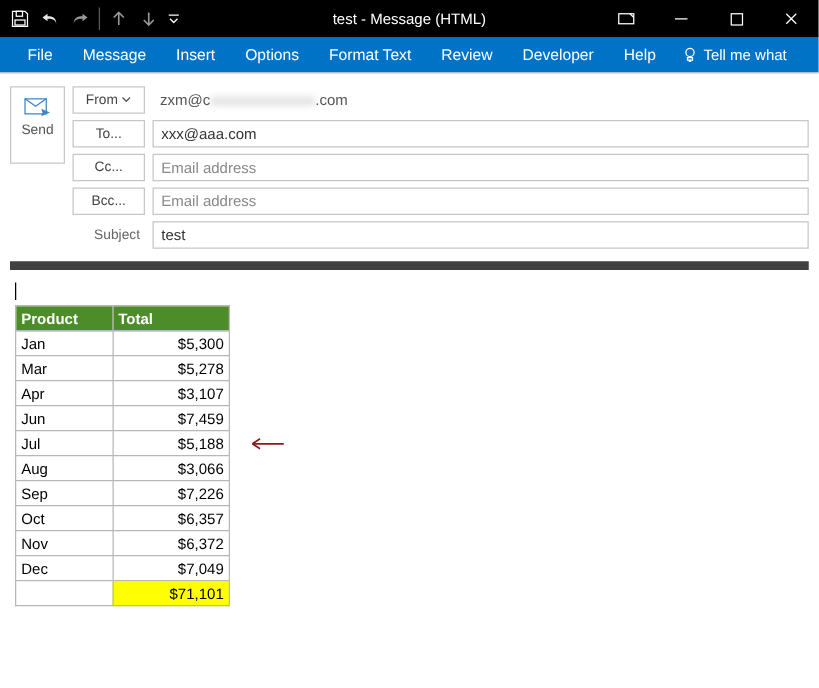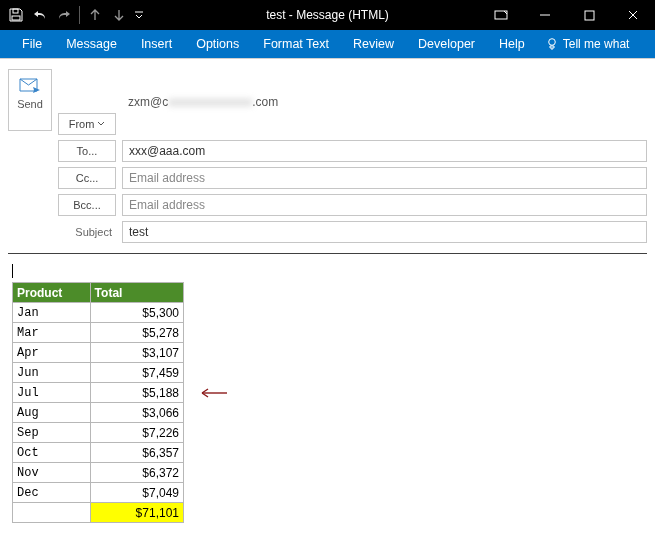--- a/index.html
+++ b/index.html
@@ -15,30 +15,30 @@
   .ribbon-tabs .tab { padding: 0 12px; display: flex; align-items: center; font-size: 12.5px; cursor: pointer; white-space: nowrap; }
   .ribbon-tabs .tell { display: flex; align-items: center; gap: 4px; padding-left: 8px; }
   .ribbon-body { height: 0; border-bottom: 1px solid #d0d0d0; }
   .compose { display: flex; padding: 10px 8px 6px 8px; gap: 6px; }
   .send-col { width: 44px; display: flex; flex-direction: column; align-items: center; border: 1px solid #c8c8c8; padding: 4px 0 6px 0; height: 62px; margin-top: 0; }
   .send-col .send-icon { margin: 2px 0 2px 0; }
   .send-col .send-label { font-size: 11px; color: #555; }
   .fields { flex: 1; display: grid; grid-template-columns: 58px 1fr; gap: 5px 6px; align-items: center; }
   .fld-btn { height: 22px; border: 1px solid #c6c6c6; background: #fff; display: flex; align-items: center; justify-content: center; font-size: 11px; color: #444; cursor: pointer; }
   .fld-label { height: 22px; display: flex; align-items: center; justify-content: flex-end; font-size: 11px; color: #666; padding-right: 4px; }
-  .from-btn { display: flex; align-items: center; justify-content: center; gap: 3px; margin-top: 44px; }
+  .from-btn { display: flex; align-items: center; justify-content: center; gap: 3px; }
   .fld-input { height: 22px; border: 1px solid #c6c6c6; padding: 0 6px; font-size: 12px; color: #333; outline: none; width: 100%; }
   .fld-input::placeholder { color: #888; }
   .from-val { height: 22px; display: flex; align-items: center; padding: 0 6px; font-size: 12px; color: #555; }
-  .body-area { border-top: 1px solid #404040; margin: 4px 8px 0 8px; padding: 10px 4px 4px 4px; overflow: auto; height: 320px; position: relative; }
+  .body-area { border-top: 7px solid #404040; margin: 4px 8px 0 8px; padding: 10px 4px 4px 4px; overflow: auto; height: 320px; position: relative; }
   .caret { width: 1px; height: 14px; background: #000; margin-bottom: 4px; }
   table.data { border-collapse: collapse; width: 172px; }
   table.data th, table.data td { border: 1px solid #b7b7b7; height: 20px; font-size: 12px; }
   table.data th { background: #4c8c29; color: #fff; text-align: left; padding-left: 4px; font-weight: bold; }
-  table.data td.prod { text-align: left; padding-left: 4px; width: 78px; font-family: Liberation Mono, monospace; }
+  table.data td.prod { text-align: left; padding-left: 4px; width: 78px; }
   table.data td.val { text-align: right; padding-right: 4px; width: 94px; }
   table.data tr.total td.val { background: #ffff00; font-weight: normal; }
   .arrow { position: absolute; color: #8b1a1a; font-size: 18px; font-weight: bold; }
   .blurspot { filter: blur(3px); color: #aaa; display:inline-block; }
   svg { display: block; }
 </style>
 </head>
 <body>
 
 <div class="titlebar">

